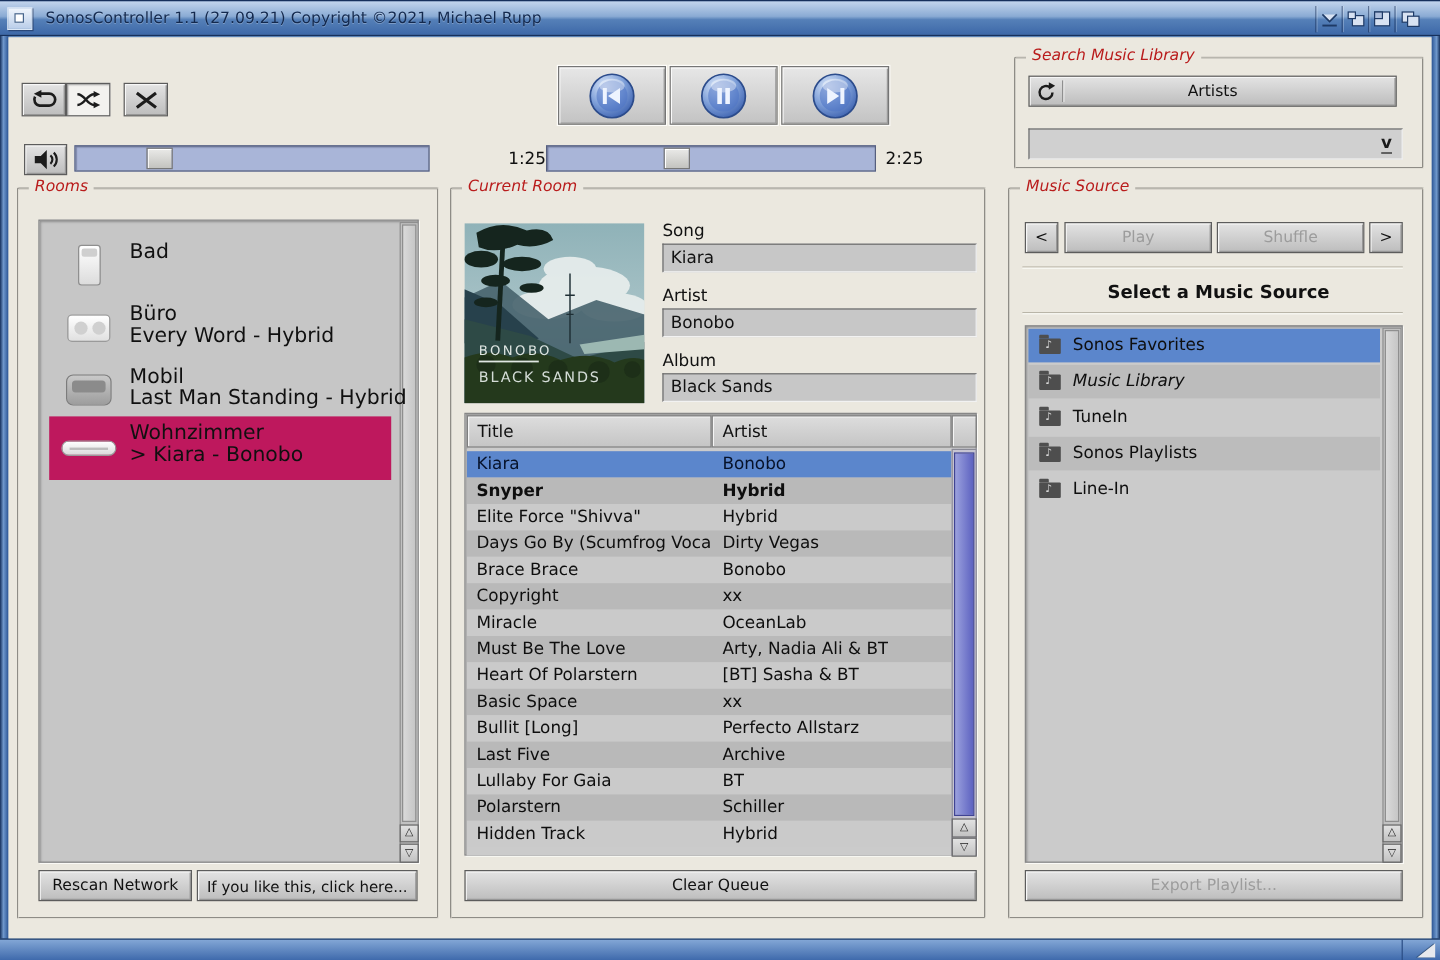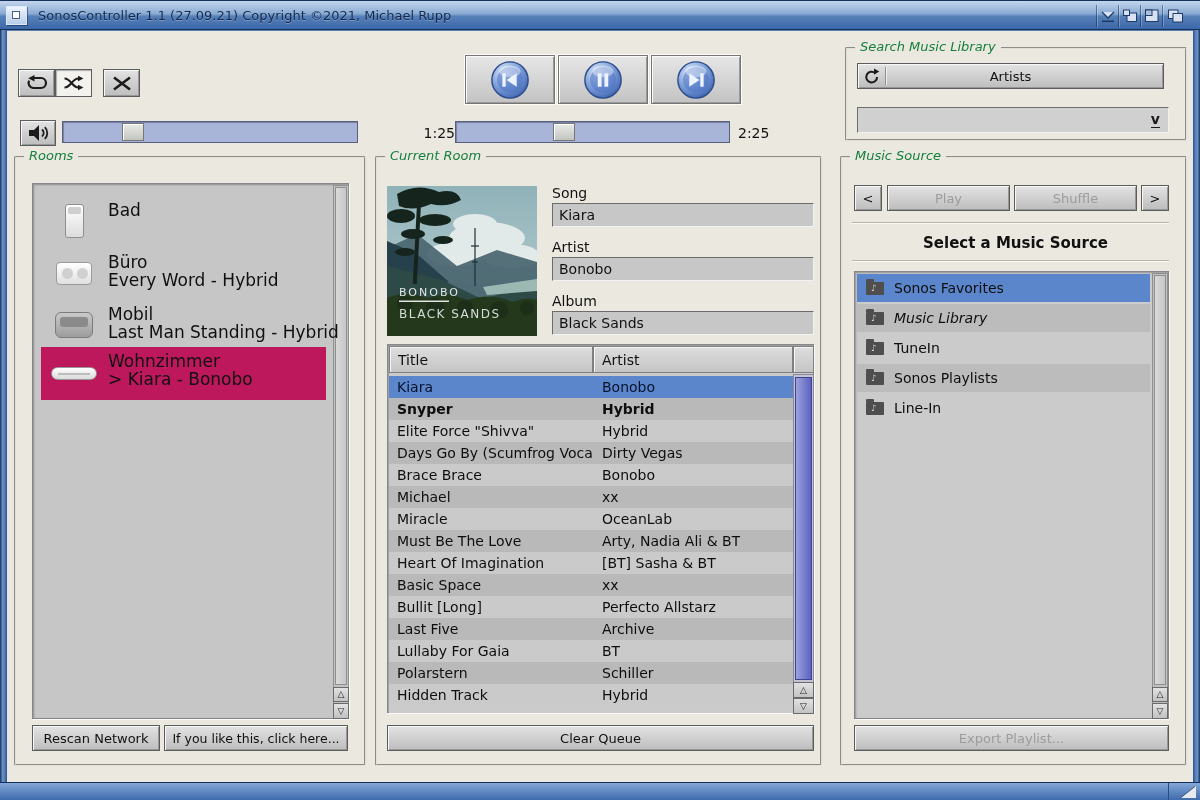--- a/index.html
+++ b/index.html
@@ -33,21 +33,21 @@
   .btn{position:absolute;background:linear-gradient(#e3e3e3,#bdbdbd);border:1px solid #5c5c5c;
       box-shadow:inset 1px 1px 0 #f7f7f7,inset -1px -1px 0 #979797;
       font-size:13px;color:#111;display:flex;align-items:center;justify-content:center;white-space:nowrap}
   .btn.pressed{background:#f3f2ef;box-shadow:inset 1px 1px 1px #aaa}
   .btn.disabled{color:#9c9c9c}
   .slider{position:absolute;background:#a9b5d8;border:1px solid #565f7e;box-shadow:inset 1px 1px 1px rgba(0,0,40,.3)}
   .knob{position:absolute;top:1px;bottom:1px;width:22px;background:linear-gradient(#eaeae8,#c3c3bf);
       border:1px solid #767676;box-shadow:inset 1px 1px 0 #fff}
   .grp{position:absolute;border:2px groove #e2dfd6;border-radius:2px}
   .legend{position:absolute;top:-10px;left:8px;background:#ebe8df;padding:0 5px;
-      font-style:italic;font-size:13px;color:#15803d;white-space:nowrap}
+      font-style:italic;font-size:13px;color:#b91c1c;white-space:nowrap}
   .sunk{position:absolute;border:1px solid #878787;box-shadow:inset 1px 1px 2px rgba(0,0,0,.28),1px 1px 0 #fbfaf6}
   .lbl{position:absolute;font-size:14px;color:#111;white-space:nowrap}
   .field{position:absolute;height:24px;background:#c7c7c7;border-top:1px solid #6c6c6c;border-left:1px solid #6c6c6c;
       border-bottom:1px solid #f2f2f2;border-right:1px solid #f2f2f2;font-size:14px;color:#111;
       display:flex;align-items:center;padding-left:6px}
 
   
   .sb-track{position:absolute;background:#c6c4d2;border:1px solid #8a8a96}
   .sb-track.gray{background:#c2c2c2;border-color:#8f8f8f}
   .sb-thumb{position:absolute;left:1px;right:1px;background:linear-gradient(90deg,#9ba1de,#5d62c0);border:1px solid #3f4394}
@@ -395,33 +395,33 @@
             </div>
             <div class="qrow odd" style="top: 68px;">
               <span class="c1">Days Go By (Scumfrog Voca</span>
               <span class="c2">Dirty Vegas</span>
             </div>
             <div class="qrow even" style="top: 90px;">
               <span class="c1">Brace Brace</span>
               <span class="c2">Bonobo</span>
             </div>
             <div class="qrow odd" style="top: 112px;">
-              <span class="c1">Michael</span>
+              <span class="c1">Copyright</span>
               <span class="c2">xx</span>
             </div>
             <div class="qrow even" style="top: 134px;">
               <span class="c1">Miracle</span>
               <span class="c2">OceanLab</span>
             </div>
             <div class="qrow odd" style="top: 156px;">
               <span class="c1">Must Be The Love</span>
               <span class="c2">Arty, Nadia Ali &amp; BT</span>
             </div>
             <div class="qrow even" style="top: 178px;">
-              <span class="c1">Heart Of Imagination</span>
+              <span class="c1">Heart Of Polarstern</span>
               <span class="c2">[BT] Sasha &amp; BT</span>
             </div>
             <div class="qrow odd" style="top: 200px;">
               <span class="c1">Basic Space</span>
               <span class="c2">xx</span>
             </div>
             <div class="qrow even" style="top: 222px;">
               <span class="c1">Bullit [Long]</span>
               <span class="c2">Perfecto Allstarz</span>
             </div>

